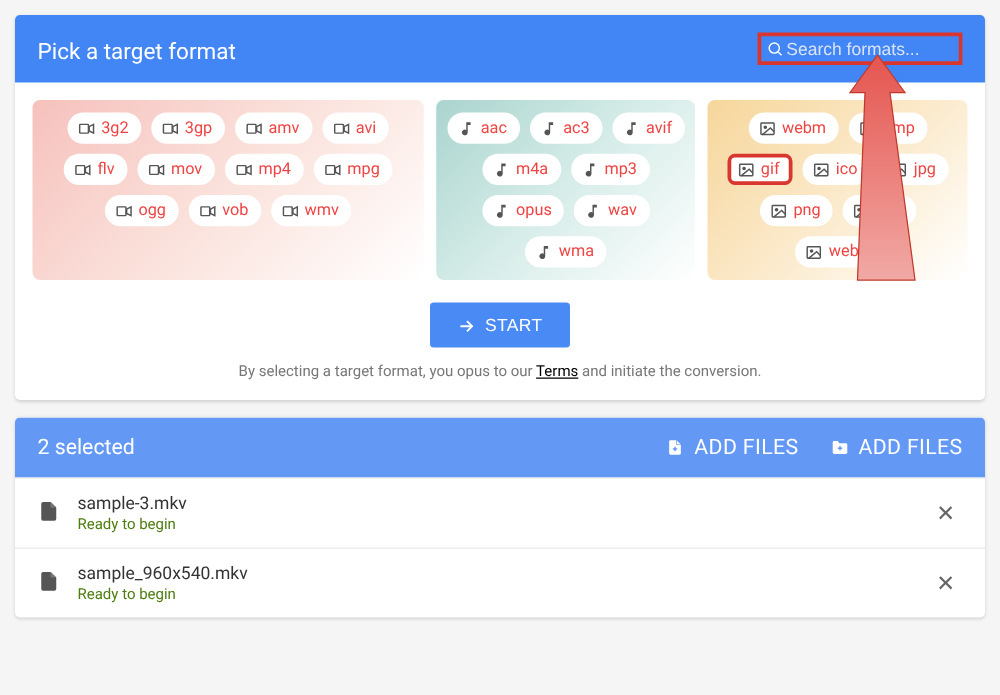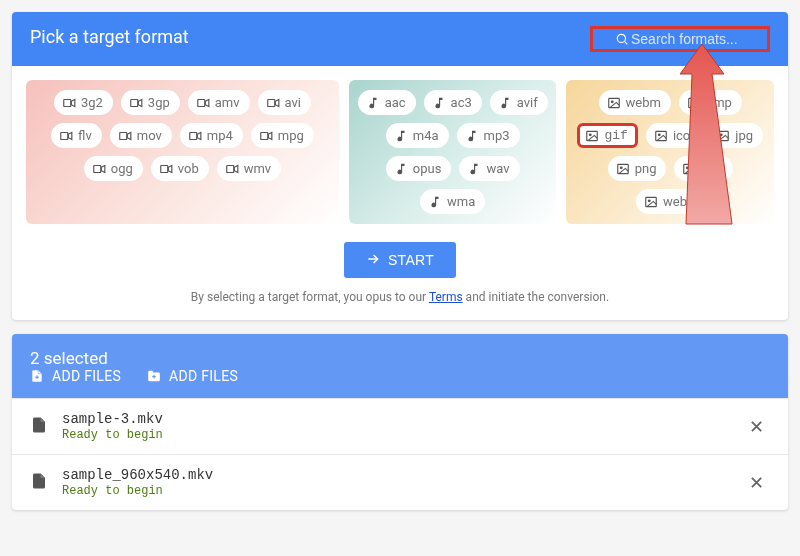--- a/index.html
+++ b/index.html
@@ -13,32 +13,32 @@
     background: #fff;
     border-radius: 4px;
     box-shadow: 0 1px 3px rgba(0,0,0,0.15);
     margin-bottom: 14px;
     overflow: hidden;
   }
   .header-blue {
     background: #4285f4;
     color: #fff;
     display: flex;
-    align-items: flex-start;
+    align-items: flex-end;
     justify-content: space-between;
     padding: 14px 18px;
   }
   .header-title { font-size: 18px; font-weight: 400; }
   .search-wrap {
     display: flex;
     align-items: center;
     gap: 2px;
     border-bottom: 1px solid rgba(255,255,255,0.6);
-    padding: 2px 22px;
-    width: 180px;
+    padding: 2px 4px;
+    width: 164px;
     border: 3px solid #d9362f;
   }
   .search-input {
     background: transparent;
     border: none;
     color: #fff;
     font-size: 14px;
     outline: none;
     width: 100%;
   }
@@ -58,67 +58,66 @@
     align-content: flex-start;
   }
   .panel-video { flex: 1.55; background: linear-gradient(135deg,#f6c1bd 0%,#fbe2dc 50%,#fff 100%); }
   .panel-audio { flex: 1.0; background: linear-gradient(135deg,#aad4ce 0%,#d7ede9 50%,#fff 100%); }
   .panel-image { flex: 1.0; background: linear-gradient(135deg,#f6d69b 0%,#fbe9c9 50%,#fff 100%); }
   .chip {
     background: #fff;
     border-radius: 16px;
     padding: 5px 10px 5px 8px;
     font-size: 13px;
-    color: #737373;
+    color: #ef4444;
     display: inline-flex;
     align-items: center;
     gap: 5px;
     cursor: pointer;
     white-space: nowrap;
   }
   .chip.highlight {
     border: 3px solid #d9362f;
     padding: 2px 7px 2px 5px;
     border-radius: 6px;
-    font-family: Liberation Mono, monospace;
   }
   .ic { width: 14px; height: 14px; flex-shrink: 0; }
   .start-row { display: flex; justify-content: center; padding: 4px 0 12px; }
   .start-btn {
     background: #4a8af4;
     color: #fff;
     border: none;
     border-radius: 3px;
     padding: 10px 22px;
     font-size: 14px;
     letter-spacing: .3px;
     display: inline-flex;
-    align-items: flex-start;
+    align-items: flex-end;
     gap: 8px;
     cursor: pointer;
   }
   .terms-row {
     text-align: center;
     font-size: 12px;
     color: #777;
     padding-bottom: 16px;
   }
-  .terms-row a { color: #1d4ed8; text-decoration: underline; cursor: pointer; }
-  .header-blue.light { background:#6398f5; padding: 14px 18px; flex-direction: column; }
+  .terms-row a { color: #000000; text-decoration: underline; cursor: pointer; }
+  .header-blue.light { background:#6398f5; padding: 14px 18px; }
   .selected-label { font-size: 17px; }
   .header-actions { display:flex; gap: 26px; }
   .hact {
-    color:#fff; font-size: 14px; letter-spacing: .3px;
+    color:#fff; font-size: 17px; letter-spacing: .3px;
     display: inline-flex; align-items: center; gap: 8px; cursor: pointer;
   }
   .file-row {
     display: flex; align-items: center; gap: 14px;
     padding: 12px 18px; border-top: 1px solid #eaeaea;
   }
-  .file-info { flex: 1; font-family: Liberation Mono, monospace; }
+  .file-info { flex: 1; }
   .file-name { font-size: 14px; color: #333; }
   .file-status { font-size: 12px; color: #4d7c0f; margin-top: 1px; }
   .x-btn { font-size: 18px; color: #666; cursor: pointer; padding: 4px 6px; }
   
   .arrow-overlay {
     position: absolute;
     pointer-events: none;
   }
   .rel { position: relative; }
 </style>

